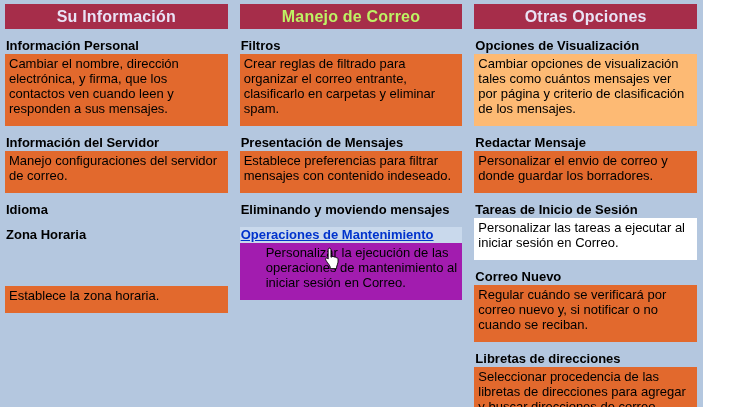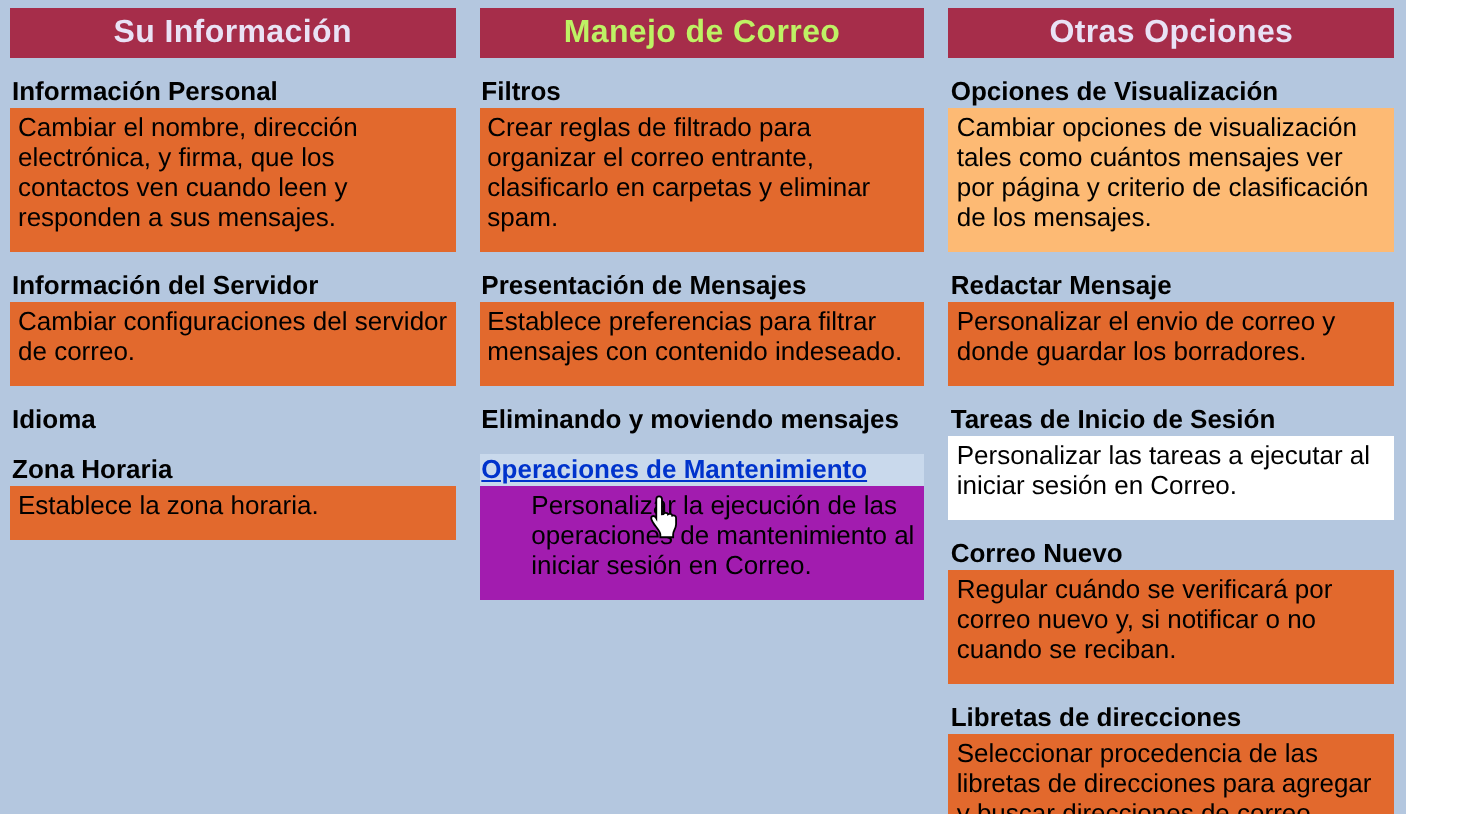--- a/index.html
+++ b/index.html
@@ -58,30 +58,30 @@
   <div class="column">
     <div class="column-header" style="background: rgb(166, 45, 74); color: rgb(233, 226, 245);">Su Información</div>
 
   <div class="section">
     <div class="section-title">Información Personal</div>
     <div class="section-desc" style="background: rgb(226, 105, 45);">Cambiar el nombre, dirección electrónica, y firma, que los contactos ven cuando leen y responden a sus mensajes.</div>
   </div>
 
   <div class="section">
     <div class="section-title">Información del Servidor</div>
-    <div class="section-desc" style="background: rgb(226, 105, 45);">Cambiar configuraciones del servidor de correo.</div>
+    <div class="section-desc" style="background: rgb(226, 105, 45);">Manejo configuraciones del servidor de correo.</div>
   </div>
 
   <div class="section">
     <div class="section-title">Idioma</div>
   </div>
 
   <div class="section">
     <div class="section-title">Zona Horaria</div>
-    <div class="section-desc" style="background: rgb(226, 105, 45);">Establece la zona horaria.</div>
+    <div class="section-desc" style="background: rgb(226, 105, 45); margin-top: 43px;">Establece la zona horaria.</div>
   </div>
 </div>
 
   <div class="column">
     <div class="column-header" style="background: rgb(166, 45, 74); color: #bef264;">Manejo de Correo</div>
 
   <div class="section">
     <div class="section-title">Filtros</div>
     <div class="section-desc" style="background: rgb(226, 105, 45);">Crear reglas de filtrado para organizar el correo entrante, clasificarlo en carpetas y eliminar spam.</div>
   </div>

